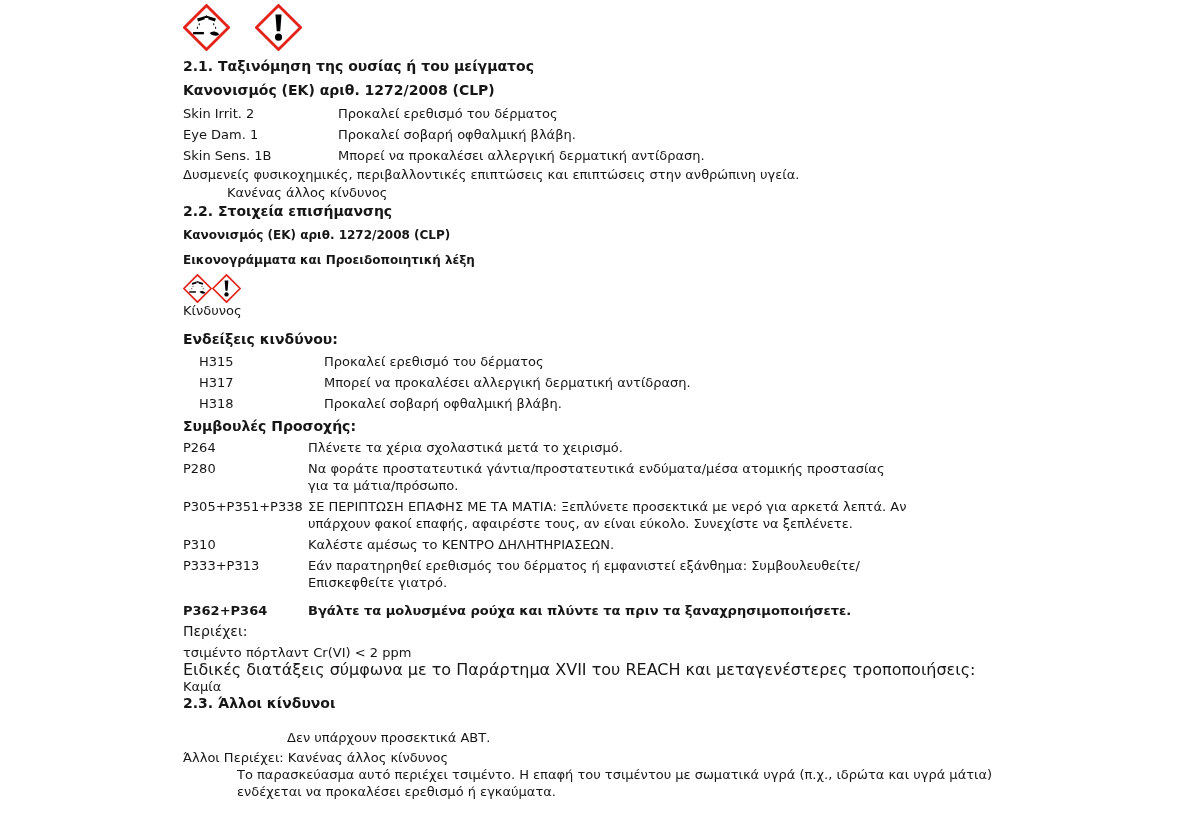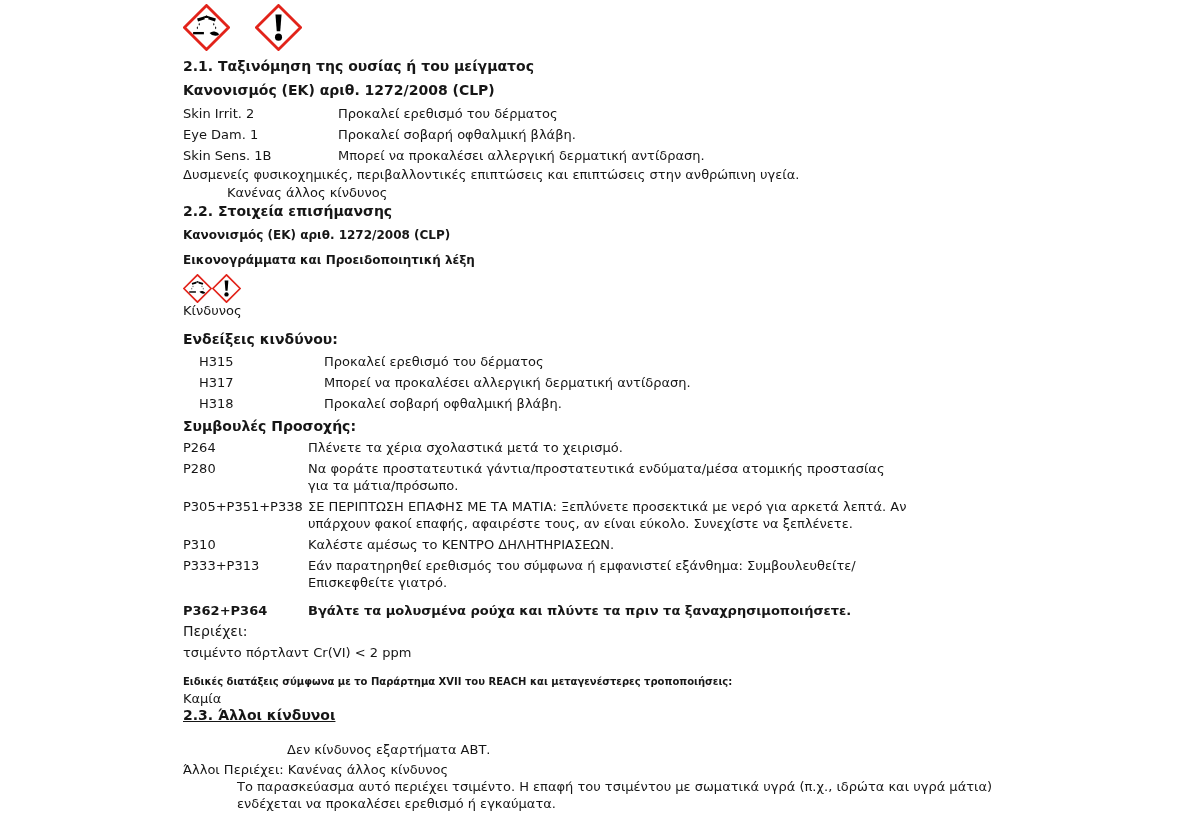--- a/index.html
+++ b/index.html
@@ -40,23 +40,23 @@
   .p-list { margin-top:4px; }
   .p-list .row { display:flex; line-height:17px; margin-bottom:4px; }
   .p-list .code { width:125px; flex:none; }
   .p-list .desc { width:600px; }
   .p-list .row:nth-of-type(4) { margin-top:4px; }   
   .p-list .row:nth-of-type(5) { margin-top:2px; }   
   .p-list .row:nth-of-type(6) { margin-top:11px;font-weight:bold; }  
 
   .contains-heading { margin-top:3px; line-height:17px; font-size:14px; font-weight:400; }
   .contains-value { margin-top:4px; line-height:18px; }
-  .special-heading { margin-top:12px; line-height:16px; font-size:10px; font-weight:700; }
+  .special-heading { margin-top:0; line-height:16px; font-size:16px; font-weight:400; }
   .special-value { line-height:17px; }
-  .sec23 { line-height:17px;text-decoration:underline; }
+  .sec23 { line-height:17px; }
 
   .pbt-line { margin-top:17px; line-height:17px; padding-left:104px; }
   .other-hazards { margin-top:3px; line-height:17px; }
   .note { line-height:17px; padding-left:54px; width:810px; }
 
   .hidden-defs { position:absolute; width:0; height:0; overflow:hidden; }
 </style>
 </head>
 <body>
 
@@ -172,33 +172,33 @@
         <span class="desc">ΣΕ ΠΕΡΙΠΤΩΣΗ ΕΠΑΦΗΣ ΜΕ ΤΑ ΜΑΤΙΑ: Ξεπλύνετε προσεκτικά με νερό για αρκετά λεπτά. Αν υπάρχουν φακοί επαφής, αφαιρέστε τους, αν είναι εύκολο. Συνεχίστε να ξεπλένετε.</span>
       </div>
 
       <div class="row">
         <span class="code">P310</span>
         <span class="desc">Καλέστε αμέσως το ΚΕΝΤΡΟ ΔΗΛΗΤΗΡΙΑΣΕΩΝ.</span>
       </div>
 
       <div class="row">
         <span class="code">P333+P313</span>
-        <span class="desc">Εάν παρατηρηθεί ερεθισμός του σύμφωνα ή εμφανιστεί εξάνθημα: Συμβουλευθείτε/Επισκεφθείτε γιατρό.</span>
+        <span class="desc">Εάν παρατηρηθεί ερεθισμός του δέρματος ή εμφανιστεί εξάνθημα: Συμβουλευθείτε/Επισκεφθείτε γιατρό.</span>
       </div>
 
       <div class="row">
         <span class="code">P362+P364</span>
         <span class="desc">Βγάλτε τα μολυσμένα ρούχα και πλύντε τα πριν τα ξαναχρησιμοποιήσετε.</span>
       </div>
     </div>
 
   <div class="contains-heading">Περιέχει:</div>
   <div class="contains-value">τσιμέντο πόρτλαντ Cr(VI) &lt; 2 ppm</div>
 
   <div class="special-heading">Ειδικές διατάξεις σύμφωνα με το Παράρτημα XVII του REACH και μεταγενέστερες τροποποιήσεις:</div>
   <div class="special-value">Καμία</div>
 
   <div class="h-big sec23">2.3. Άλλοι κίνδυνοι</div>
-  <div class="pbt-line">Δεν κίνδυνος εξαρτήματα ΑΒΤ.</div>
+  <div class="pbt-line">Δεν υπάρχουν προσεκτικά ΑΒΤ.</div>
   <div class="other-hazards">Άλλοι Περιέχει: Κανένας άλλος κίνδυνος</div>
   <div class="note">Το παρασκεύασμα αυτό περιέχει τσιμέντο. Η επαφή του τσιμέντου με σωματικά υγρά (π.χ., ιδρώτα και υγρά μάτια) ενδέχεται να προκαλέσει ερεθισμό ή εγκαύματα.</div>
 
 </div>
 
 </body></html>

